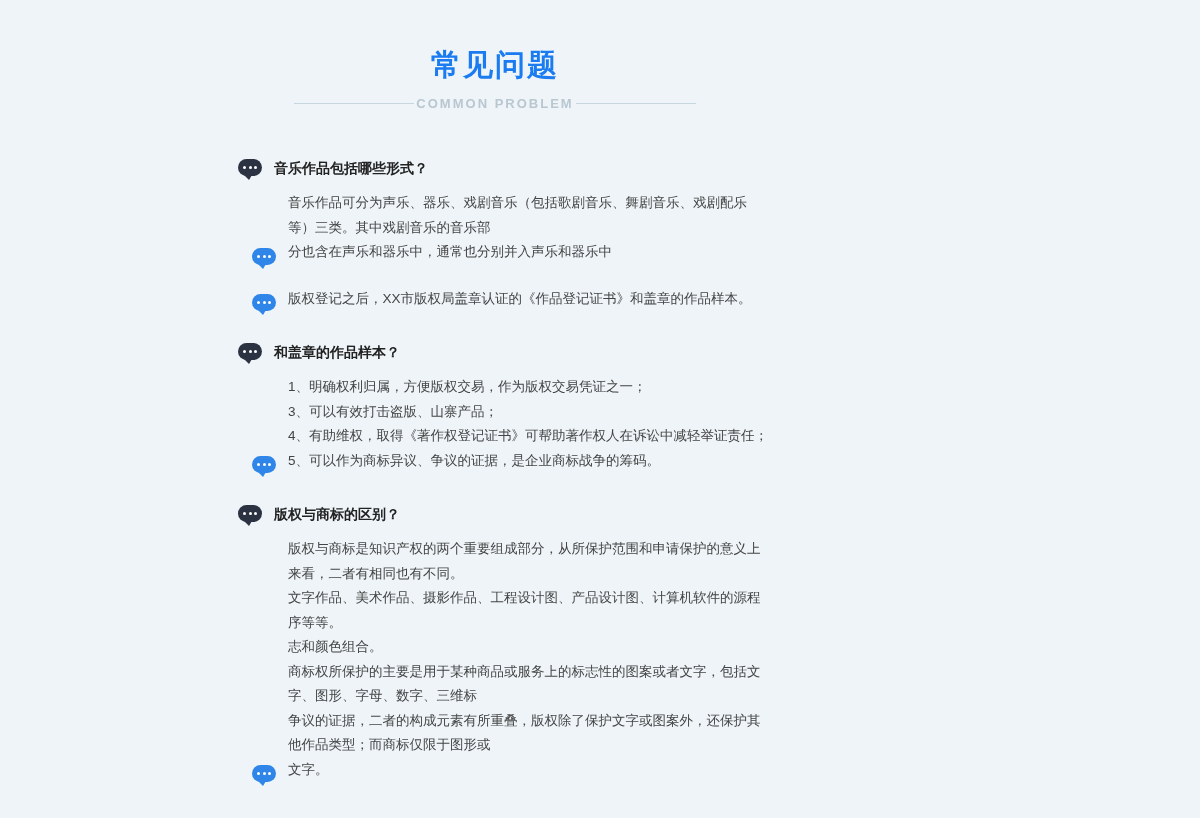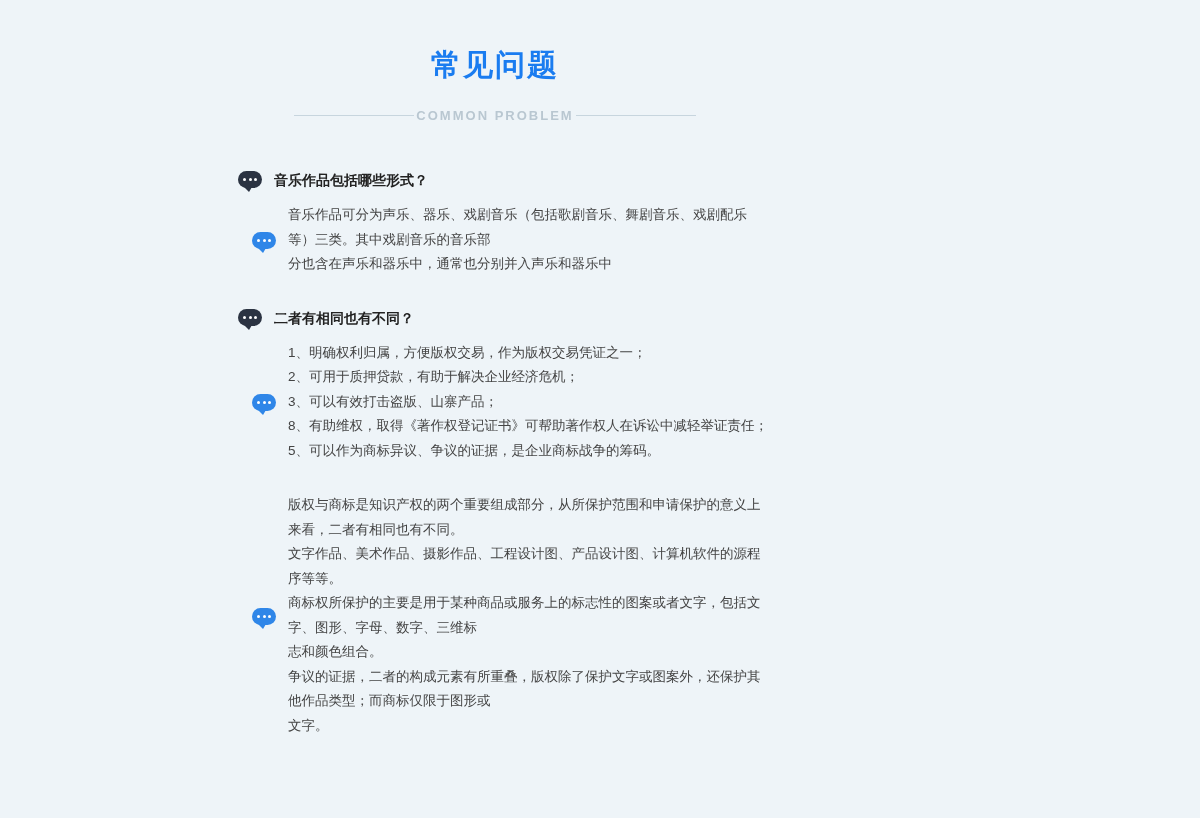--- a/index.html
+++ b/index.html
@@ -27,21 +27,21 @@
     text-align: center;
   }
   .header-title {
     font-size: 30px;
     font-weight: bold;
     color: #1a7cf0;
     letter-spacing: 2px;
     line-height: 38px;
   }
   .header-sub-row {
-    margin-top: 24px;
+    margin-top: 12px;
     display: flex;
     align-items: center;
     justify-content: center;
     gap: 2px;
   }
   .header-rule {
     width: 120px;
     height: 1px;
     background: #c7d5de;
   }
@@ -66,21 +66,21 @@
   }
 
   .q-row {
     display: flex;
     align-items: flex-start;
     gap: 12px;
     margin-top: 20px;
   }
   .a-row {
     display: flex;
-    align-items: center;
+    align-items: flex-end;
     gap: 12px;
     margin-top: 12px;
     padding-left: 14px;
   }
 
   
   .bubble {
     flex: none;
     width: 24px;
     height: 17px;
@@ -173,59 +173,76 @@
             <i></i>
           </span>
         <span class="a-text">
           <span class="line">音乐作品可分为声乐、器乐、戏剧音乐（包括歌剧音乐、舞剧音乐、戏剧配乐等）三类。其中戏剧音乐的音乐部</span>
           <span class="line">分也含在声乐和器乐中，通常也分别并入声乐和器乐中</span>
         </span>
       </div>
     </div>
 
     <div class="faq-item">
+      <div class="a-row">
+        <span class="bubble bubble-blue">
+            <i></i>
+            <i></i>
+            <i></i>
+          </span>
+        <span class="a-text">
+          <span class="line">版权登记之后，XX市版权局盖章认证的《作品登记证书》和盖章的作品样本。</span>
+        </span>
+      </div>
     </div>
 
     <div class="faq-item">
       <div class="q-row">
         <span class="bubble bubble-dark">
             <i></i>
             <i></i>
             <i></i>
           </span>
-        <span class="q-text">二者有相同也有不同？</span>
+        <span class="q-text">和盖章的作品样本？</span>
       </div>
       <div class="a-row">
         <span class="bubble bubble-blue">
             <i></i>
             <i></i>
             <i></i>
           </span>
         <span class="a-text">
           <span class="line">1、明确权利归属，方便版权交易，作为版权交易凭证之一；</span>
-          <span class="line">2、可用于质押贷款，有助于解决企业经济危机；</span>
           <span class="line">3、可以有效打击盗版、山寨产品；</span>
-          <span class="line">8、有助维权，取得《著作权登记证书》可帮助著作权人在诉讼中减轻举证责任；</span>
+          <span class="line">4、有助维权，取得《著作权登记证书》可帮助著作权人在诉讼中减轻举证责任；</span>
           <span class="line">5、可以作为商标异议、争议的证据，是企业商标战争的筹码。</span>
         </span>
       </div>
     </div>
 
     <div class="faq-item">
+      <div class="q-row">
+        <span class="bubble bubble-dark">
+            <i></i>
+            <i></i>
+            <i></i>
+          </span>
+        <span class="q-text">版权与商标的区别？</span>
+      </div>
       <div class="a-row">
         <span class="bubble bubble-blue">
             <i></i>
             <i></i>
             <i></i>
           </span>
         <span class="a-text">
           <span class="line">版权与商标是知识产权的两个重要组成部分，从所保护范围和申请保护的意义上来看，二者有相同也有不同。</span>
           <span class="line">文字作品、美术作品、摄影作品、工程设计图、产品设计图、计算机软件的源程序等等。</span>
+          <span class="line">志和颜色组合。</span>
           <span class="line">商标权所保护的主要是用于某种商品或服务上的标志性的图案或者文字，包括文字、图形、字母、数字、三维标</span>
-          <span class="line">志和颜色组合。</span>
           <span class="line">争议的证据，二者的构成元素有所重叠，版权除了保护文字或图案外，还保护其他作品类型；而商标仅限于图形或</span>
           <span class="line">文字。</span>
         </span>
       </div>
     </div>
 
     <div class="bottom-space"></div>
   </div>
 </div>
 

